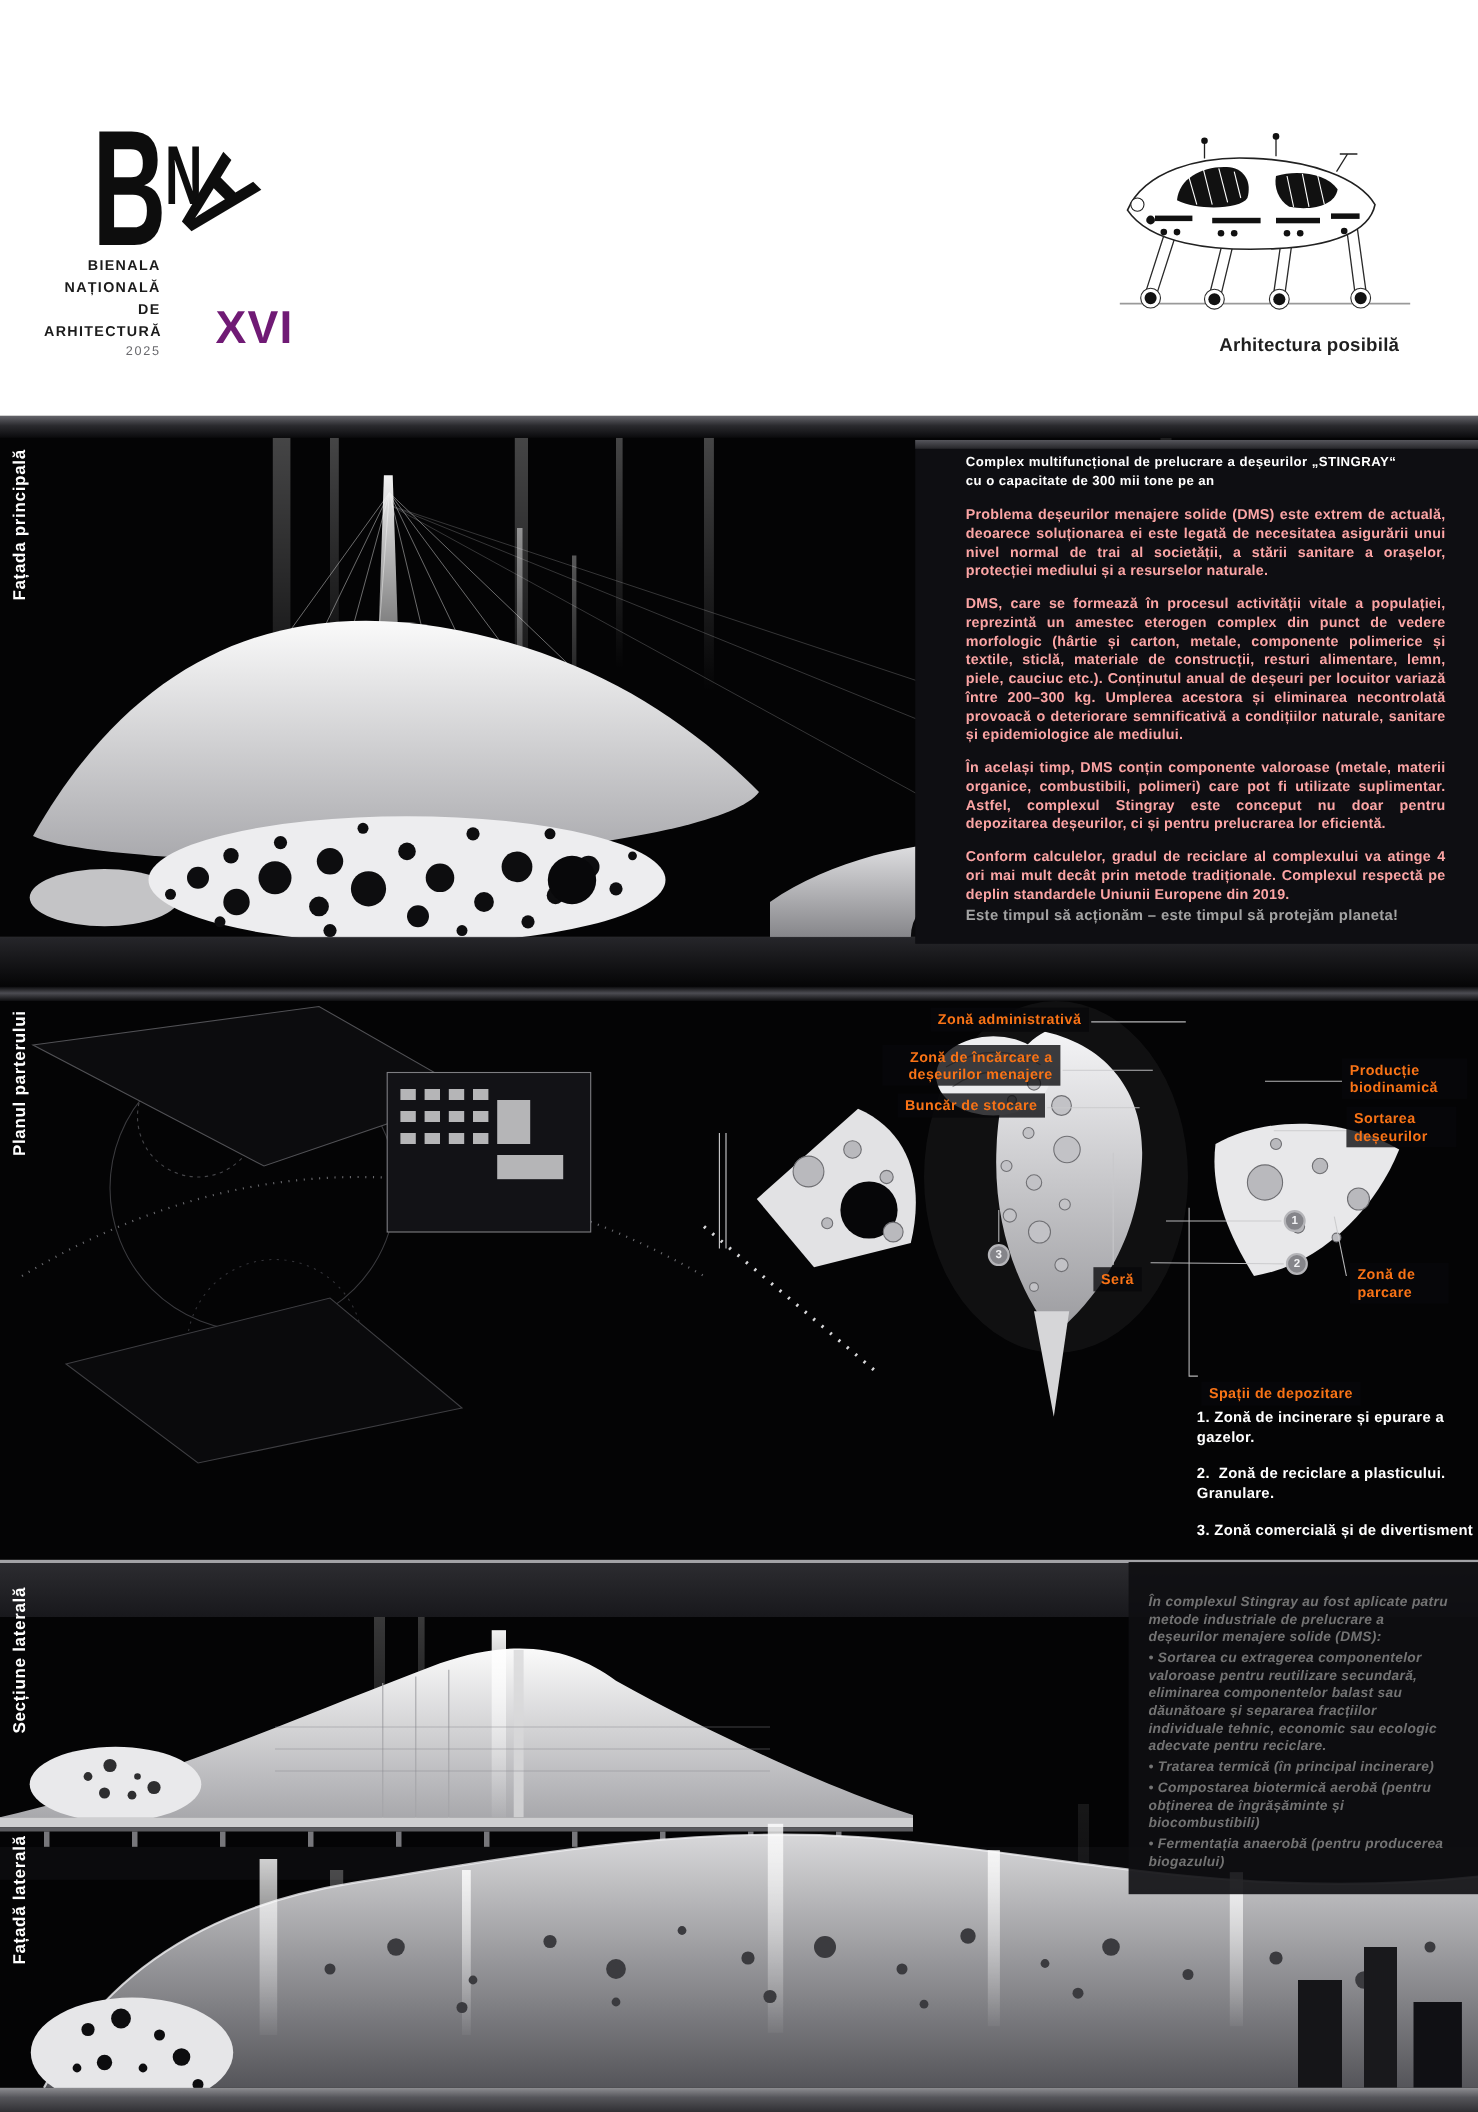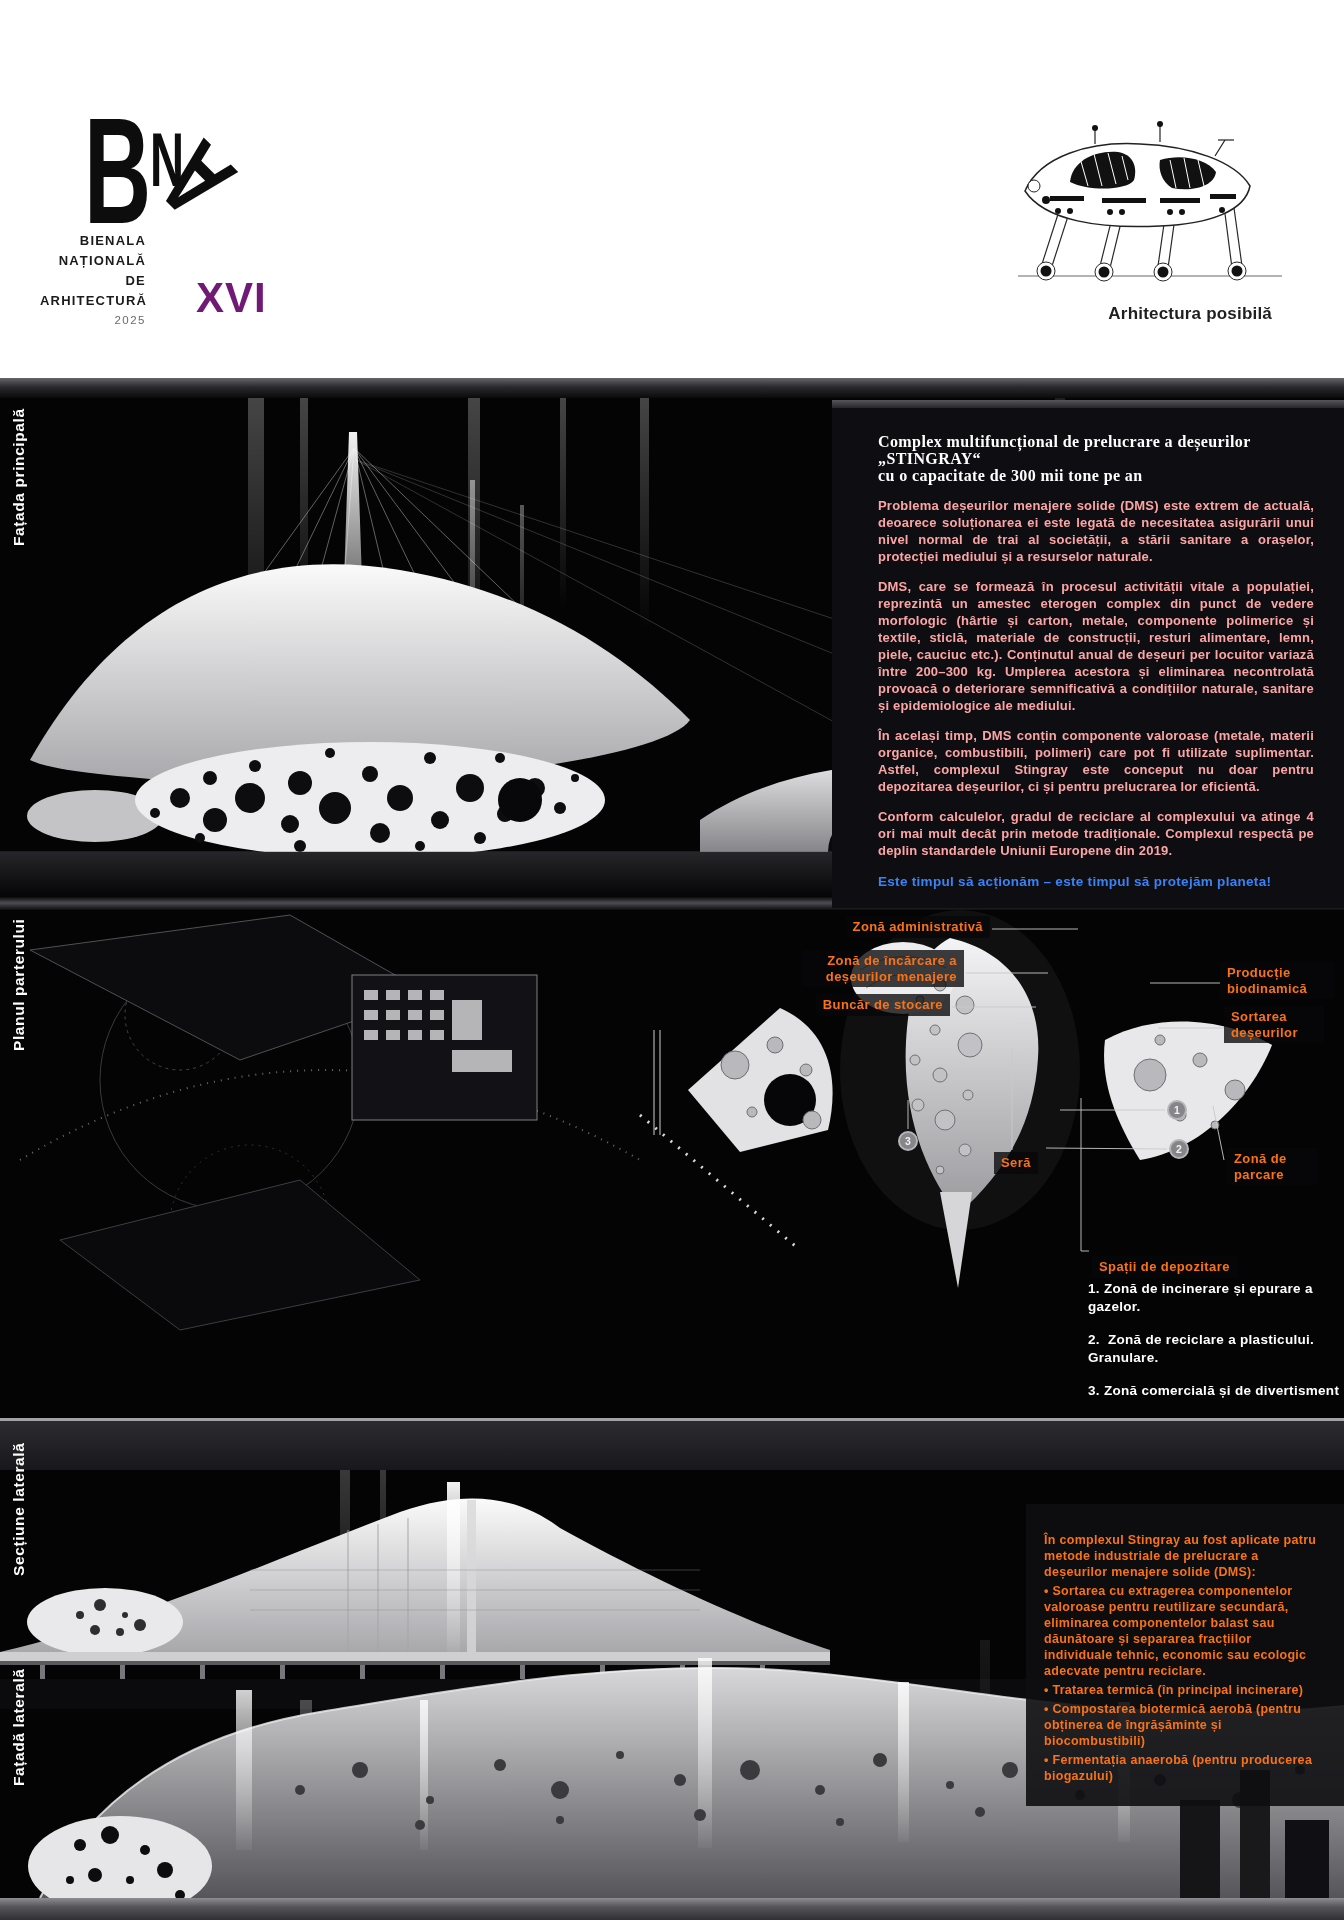--- a/index.html
+++ b/index.html
@@ -31,36 +31,36 @@
   .art{position:absolute;left:0;top:0;z-index:1;}
   
   .side-label{position:absolute;left:6px;width:26px;display:flex;align-items:center;justify-content:center;
       color:#ffffff;font-size:15.5px;font-weight:bold;letter-spacing:.6px;z-index:4;
       writing-mode:vertical-rl;transform:rotate(180deg);white-space:nowrap;}
   
   .p1-block{position:absolute;left:832px;top:400px;width:512px;min-height:396px;background:#0e0e12;
       z-index:4;box-sizing:border-box;padding:0 30px 18px 46px;color:#ececf0;}
   .p1-strip{position:absolute;left:0;top:0;width:100%;height:8px;
       background:linear-gradient(180deg,#55555b,#26262a);}
-  .p1-title{margin-top:33px;font-size:16px;font-weight:bold;line-height:17px;letter-spacing:.4px;color:#ffffff;font-family:Liberation Serif, serif;}
+  .p1-title{margin-top:12px;font-size:12px;font-weight:bold;line-height:17px;letter-spacing:.4px;color:#ffffff;}
   .p1-para{margin-top:13px;font-size:13px;font-weight:bold;line-height:17px;letter-spacing:.2px;
       text-align:justify;color:#fca5a5;}
-  .p1-cta{margin-top:14px;font-size:13.5px;font-weight:bold;line-height:17px;letter-spacing:.3px;color:#3b82f6;}
+  .p1-cta{margin-top:2px;font-size:13.5px;font-weight:bold;line-height:17px;letter-spacing:.3px;color:#a3a3a3;}
   
   .chip{position:absolute;z-index:4;background:rgba(8,8,10,.78);color:#f97316;font-size:13px;
       font-weight:bold;line-height:15.5px;letter-spacing:.4px;padding:3px 7px;white-space:normal;}
   .marker{position:absolute;z-index:4;width:20px;height:20px;border-radius:50%;background:#85858a;
       border:2px solid #b5b5b9;box-sizing:border-box;color:#f2f2f4;font-size:10.5px;font-weight:bold;
       text-align:center;line-height:16px;}
   .plan-list{position:absolute;left:1088px;top:1280px;width:258px;z-index:4;color:#ffffff;}
   .plan-list div{font-size:13.5px;font-weight:bold;line-height:17.5px;letter-spacing:.3px;
       margin-bottom:16px;white-space:pre-wrap;}
   
-  .p3-block{position:absolute;left:1026px;top:1504px;width:318px;background:rgba(14,14,18,.9);
-      z-index:4;box-sizing:border-box;padding:28px 24px 22px 18px;color:#f97316;}
+  .p3-block{position:absolute;left:1026px;top:1420px;width:318px;background:rgba(14,14,18,.9);
+      z-index:4;box-sizing:border-box;padding:28px 24px 22px 18px;color:#737373;font-style:italic;}
   .p3-intro{font-size:12.5px;font-weight:bold;line-height:16px;letter-spacing:.3px;}
   .p3-bullet{font-size:12.5px;font-weight:bold;line-height:16px;letter-spacing:.3px;margin-top:3px;}
 </style>
 </head>
 <body>
 
 <div class="page">
 
   <svg class="art" width="1344" height="1920" viewBox="0 0 1344 1920">
     <defs>

